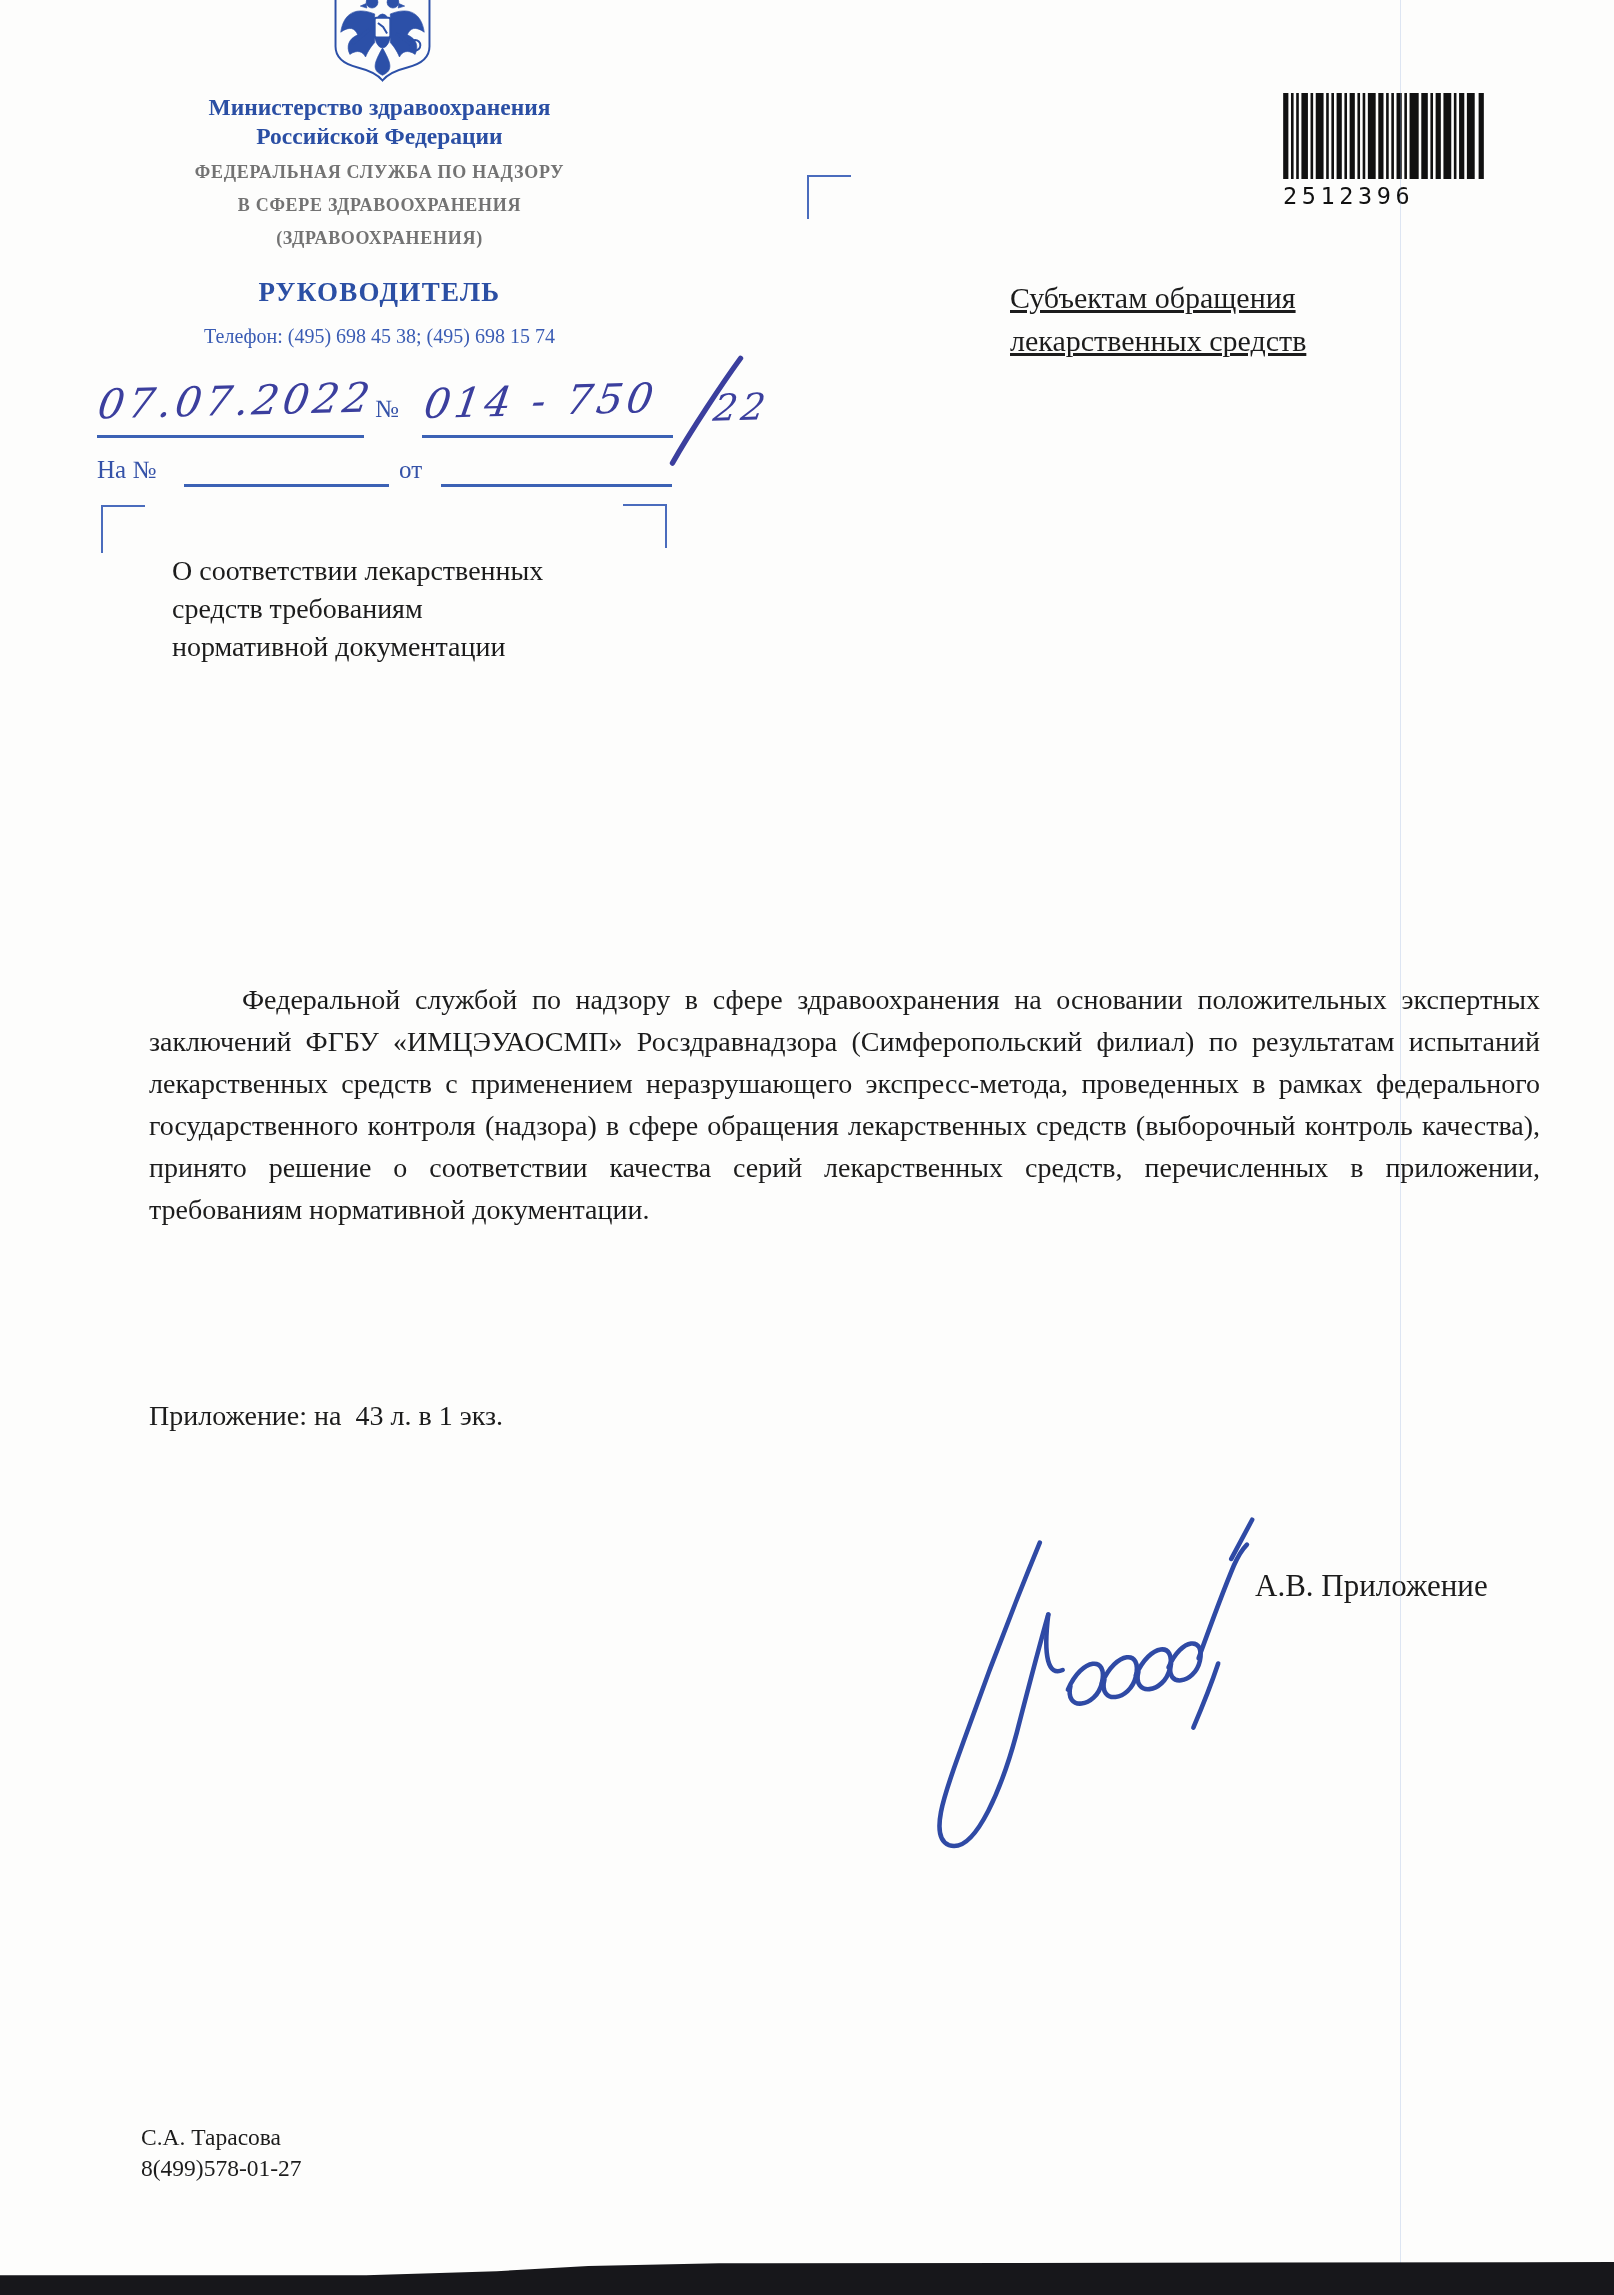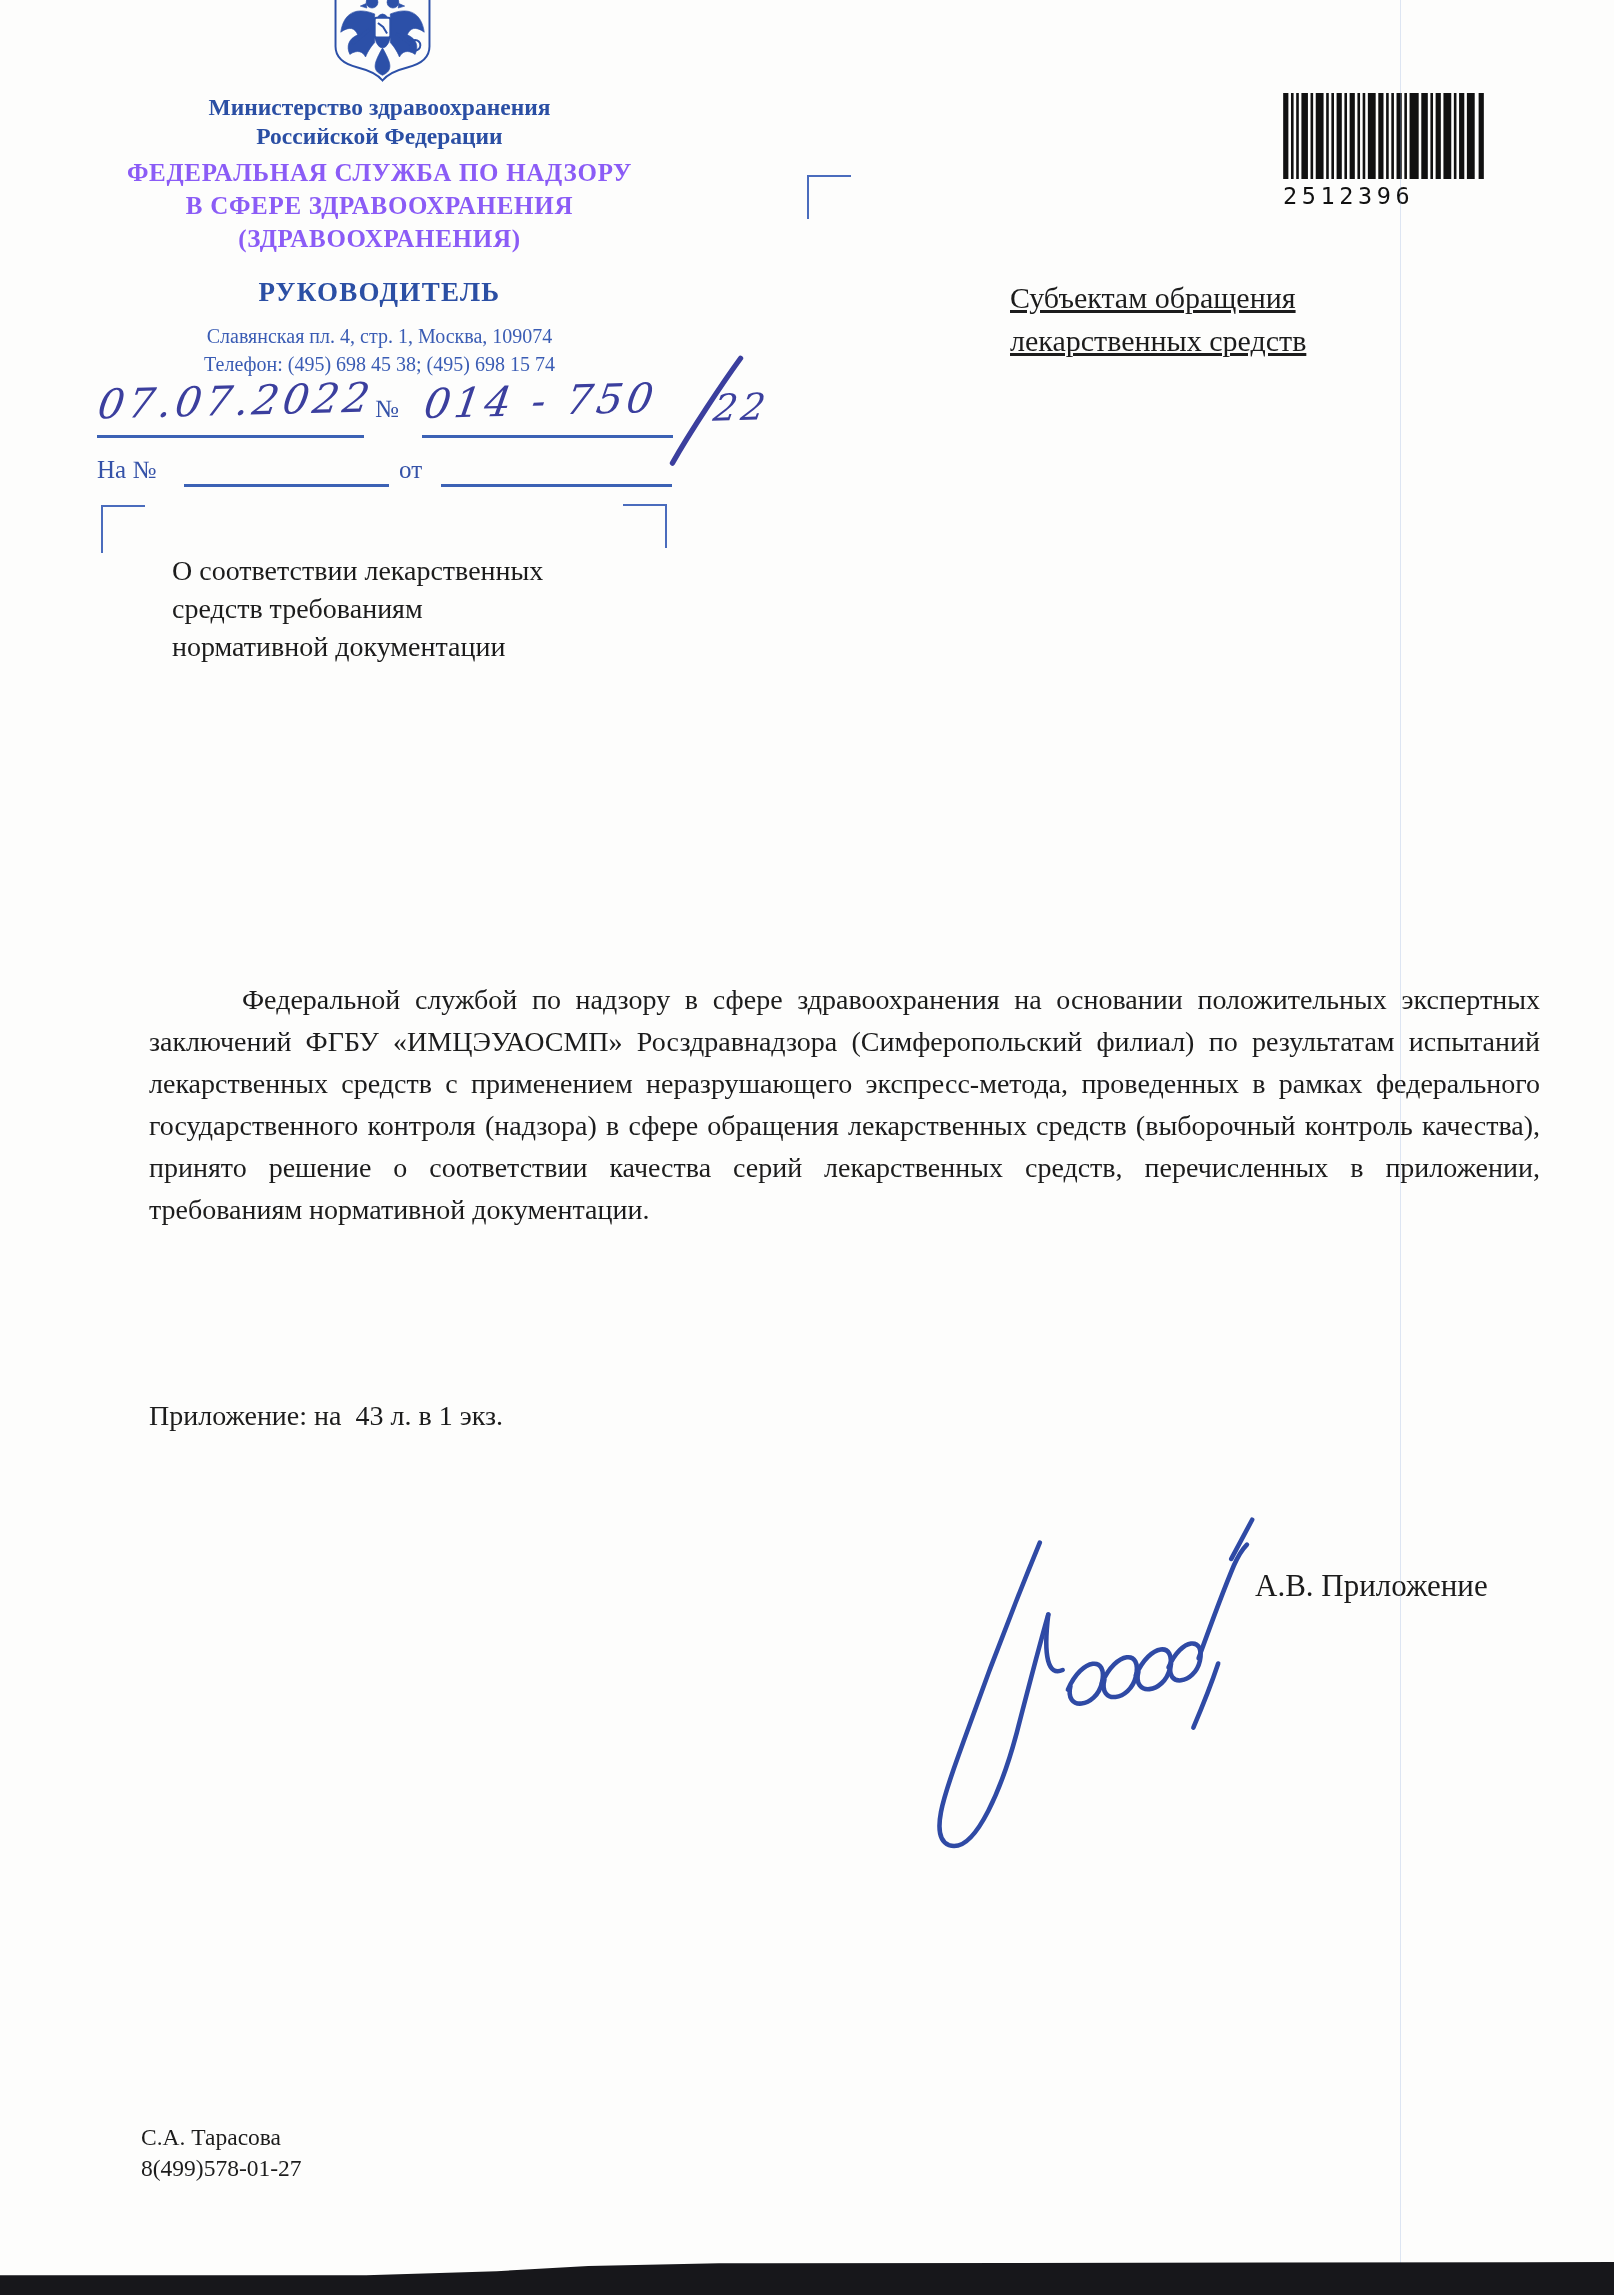--- a/index.html
+++ b/index.html
@@ -7,21 +7,21 @@
     position:relative; width:1614px; height:2295px;
     background:#fdfdfc; overflow:hidden;
     font-family:"Liberation Serif", serif;
     color:#1c1c1c;
   }
   .abs { position:absolute; }
 
   
   .lh-col { left:92px; width:575px; text-align:center; }
   .ministry { top:93px; font-weight:bold; font-size:23.5px; line-height:29px; color:#2b4fa4; }
-  .agency   { top:156px; font-weight:bold; font-size:25px; line-height:33px; color:#8b5cf6; letter-spacing:0.7px; }
+  .agency   { top:156px; font-weight:bold; font-size:18px; line-height:33px; color:#737373; letter-spacing:0.7px; }
   .position { top:277px; font-weight:bold; font-size:27px; color:#2b4fa4; letter-spacing:1.3px; }
   .addr     { top:323px; font-size:20px; line-height:27.5px; color:#3a5cb4; }
 
   
   .hand {
     font-family:"DejaVu Serif", serif; font-style:italic;
     color:#3b3f9e; transform:skewX(-10deg) rotate(-1.5deg);
     letter-spacing:3.9px; white-space:nowrap;
   }
   .hw-date   { left:99px; top:377px; font-size:41px; }
@@ -104,21 +104,20 @@
 
   <div class="abs lh-col agency">
     <div>ФЕДЕРАЛЬНАЯ СЛУЖБА ПО НАДЗОРУ</div>
     <div>В СФЕРЕ ЗДРАВООХРАНЕНИЯ</div>
     <div>(ЗДРАВООХРАНЕНИЯ)</div>
   </div>
 
   <div class="abs lh-col position">РУКОВОДИТЕЛЬ</div>
 
   <div class="abs lh-col addr">
-    <div>Славянская пл. 4, стр. 1, Москва, 109074</div>
     <div>Телефон: (495) 698 45 38; (495) 698 15 74</div>
   </div>
 
   <span class="abs hand hw-date">07.07.2022</span>
   <span class="abs ref-label no-sign">№</span>
   <span class="abs hand hw-number">014 - 750</span>
   <svg class="abs" style="left:654px; top:353px;" width="105" height="118" viewBox="0 0 160 180">
     <path d="M28 168 C55 120 105 45 132 8" stroke="#3b3f9e" stroke-width="8" fill="none" stroke-linecap="round"></path>
   </svg>
   <span class="abs hand hw-suffix">22</span>

